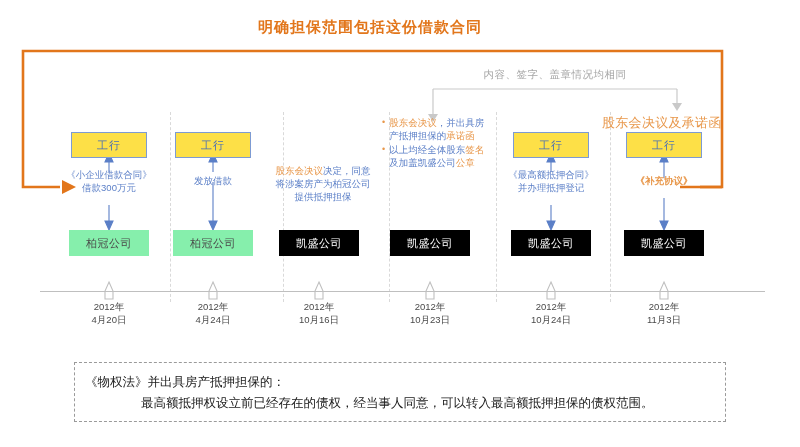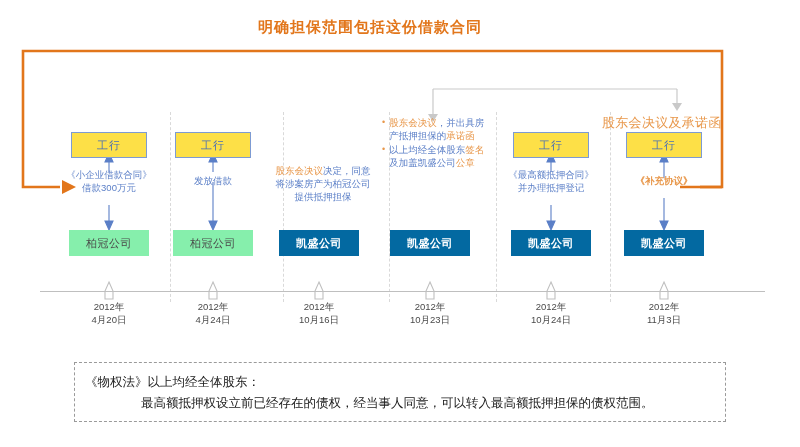--- a/index.html
+++ b/index.html
@@ -61,21 +61,21 @@
   .blu{color:#5B7FC7;}
 
   .bottom-box{
     position:absolute;top:118px;left:14px;
     width:80px;height:26px;
     box-sizing:border-box;
     display:flex;align-items:center;justify-content:center;
     font-size:11px;letter-spacing:.5px;
   }
   .bottom-box.gray{background:#86efac;color:#4A4A4A;}
-  .bottom-box.blue{background:#0369a1;color:#ffffff;font-weight:bold;}
+  .bottom-box.blue{background:#000000;color:#ffffff;font-weight:normal;}
 
   .top-orange-label{
     position:absolute;top:2px;left:-8px;width:124px;
     text-align:left;font-size:13px;color:#E8974A;letter-spacing:.3px;
   }
 
   .bullet-row{display:flex;gap:4px;margin-bottom:1px;}
   .bullet-dot{color:#E8974A;font-size:9px;line-height:13px;}
   .bullet-txt{flex:1;}
 
@@ -114,20 +114,21 @@
     <polygon points="62,180 62,194 76,187" fill="#E2761B"></polygon>
   </svg>
 
   <svg class="gray-bracket" width="800" height="447">
     <path d="M 433 89 L 433 114" fill="none" stroke="#C9C9C9" stroke-width="1.2"></path>
     <path d="M 433 89 L 677 89" fill="none" stroke="#C9C9C9" stroke-width="1.2"></path>
     <path d="M 677 89 L 677 103" fill="none" stroke="#C9C9C9" stroke-width="1.2"></path>
     <polygon points="428,114 438,114 433,122" fill="#C9C9C9"></polygon>
     <polygon points="672,103 682,103 677,111" fill="#C9C9C9"></polygon>
   </svg>
+  <div class="gray-note">内容、签字、盖章情况均相同</div>
 
   <div class="col-sep" style="left:170px"></div>
   <div class="col-sep" style="left:283px"></div>
   <div class="col-sep" style="left:389px"></div>
   <div class="col-sep" style="left:496px"></div>
   <div class="col-sep" style="left:610px"></div>
 
   <svg width="800" height="447" style="position:absolute;left:0;top:0">
 
     <g stroke="#5B7FC7" stroke-width="1.1" fill="#5B7FC7">
@@ -242,17 +243,17 @@
   <div class="date" style="left:497px">
     <span>2012年</span><br>
     <span>10月24日</span>
   </div>
   <div class="date" style="left:610px">
     <span>2012年</span><br>
     <span>11月3日</span>
   </div>
 
   <div class="quote">
-    <span>《物权法》以上均经全体股东：</span>
+    <span>《物权法》并出具房产抵押担保的：</span>
     <span class="l2">最高额抵押权设立前已经存在的债权，经当事人同意，可以转入最高额抵押担保的债权范围。</span>
   </div>
 
 </div>
 
 </body></html>

